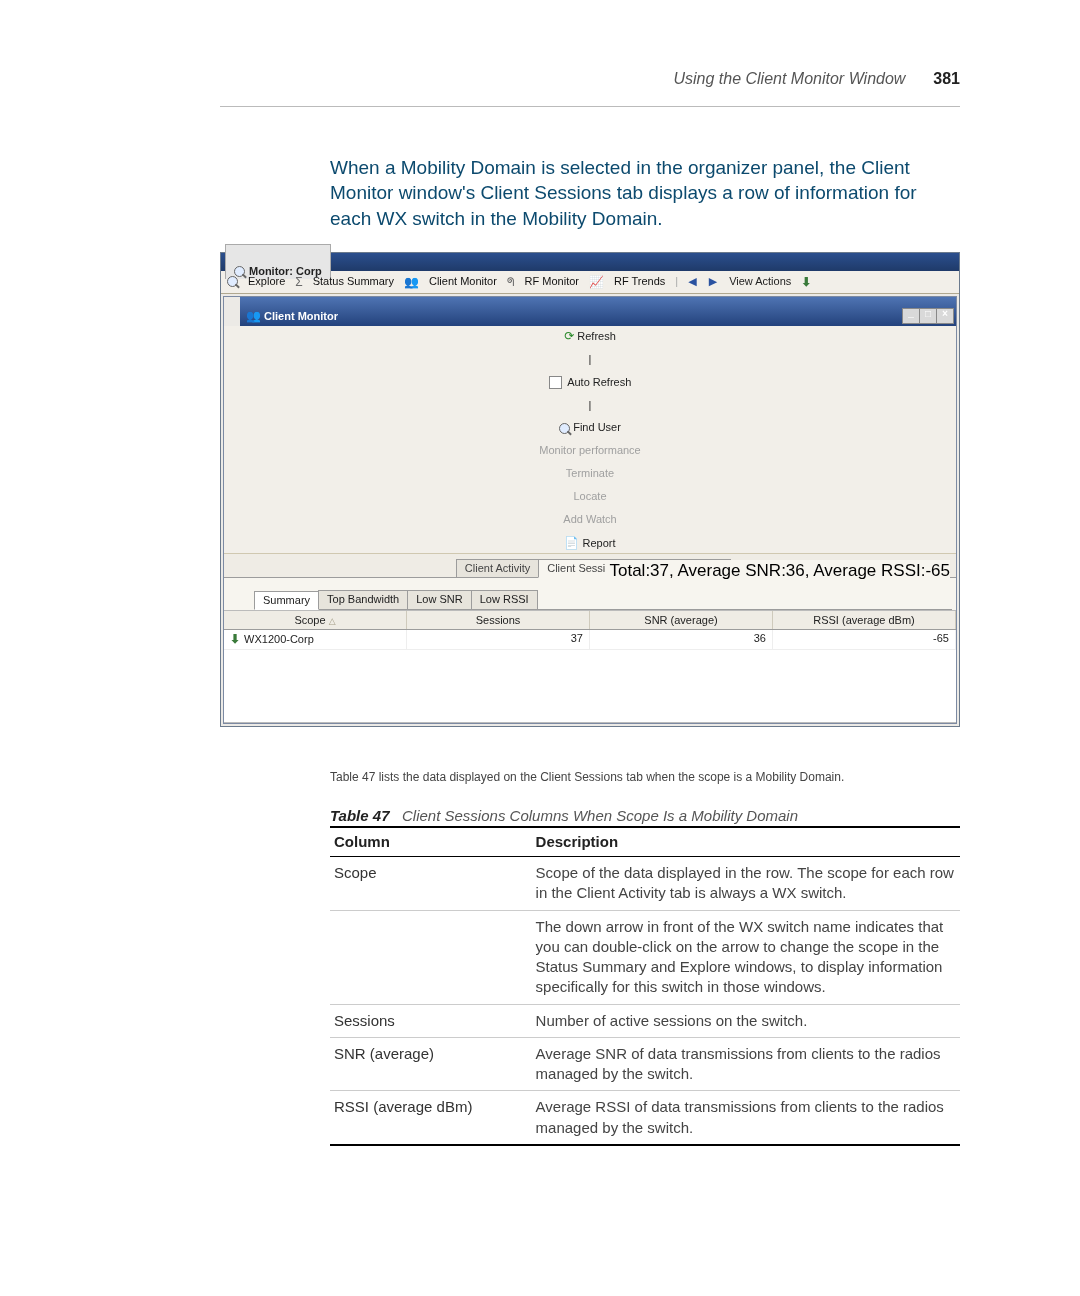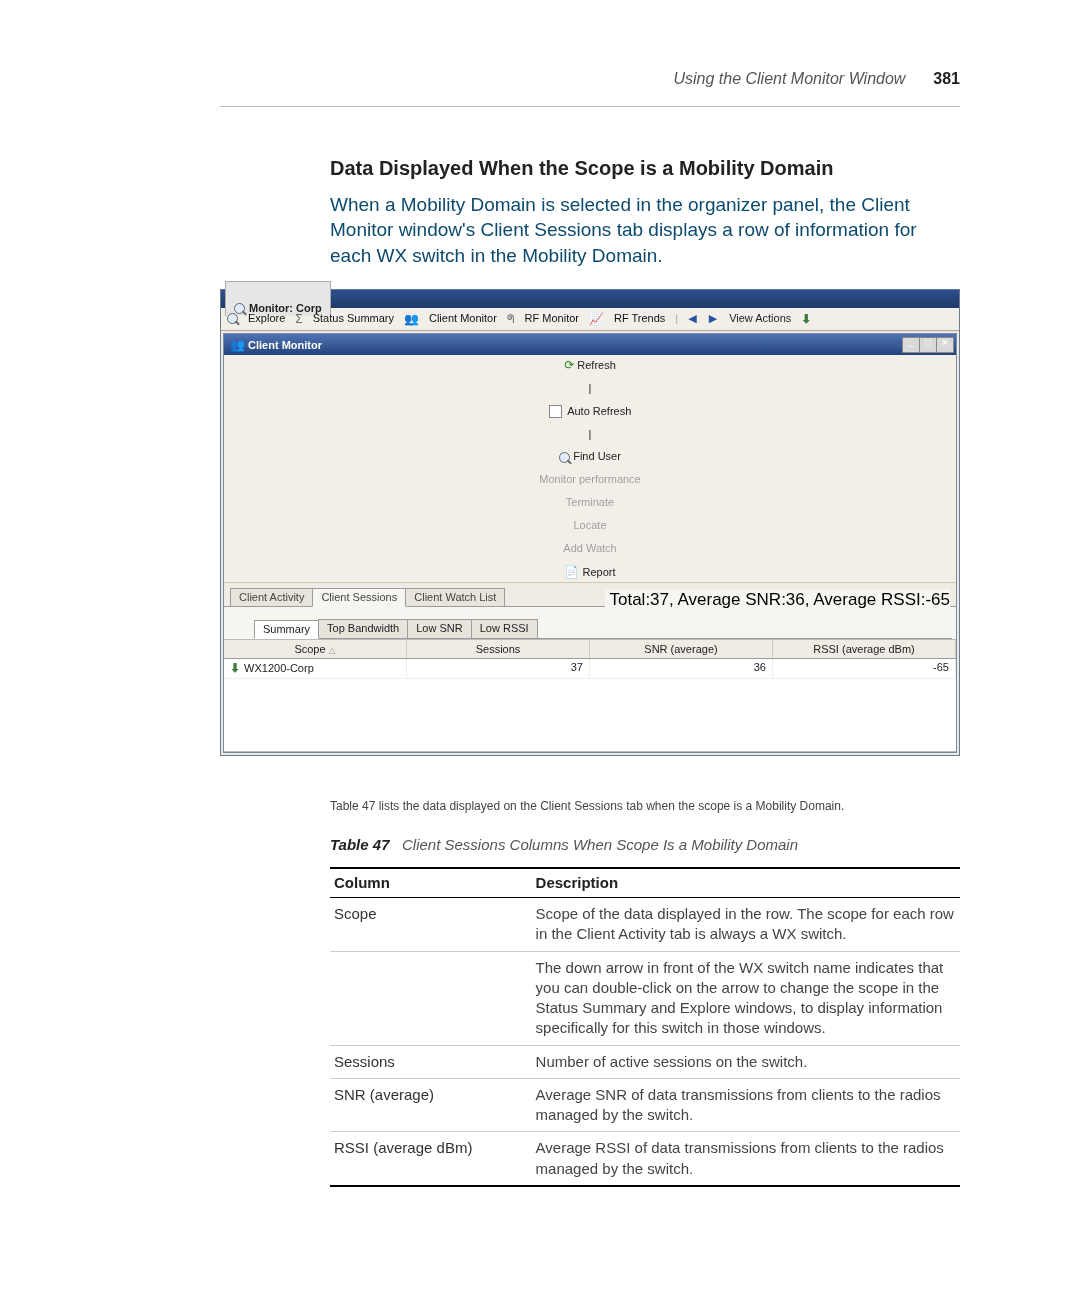--- a/index.html
+++ b/index.html
@@ -97,22 +97,23 @@
     margin: 2px;
     border: 1px solid #7c8aa3;
   }
   .ss-inner-title {
     background: linear-gradient(#4f74b3, #23427c);
     color: #fff;
     font-weight: 700;
     display: flex;
     align-items: center;
     justify-content: space-between;
-    padding: 2px 2px 1px 6px;
+    padding: 10px 2px 1px 6px;
     height: 18px;
+    margin-left: 16px;
   }
   .win-ctrls { display:flex; gap:0; }
   .win-btn {
     background:#d9d9d9;
     border:1px solid #888;
     width:16px; height:14px;
     font-size:10px; line-height:12px;
     text-align:center;
     margin-left:-1px;
     font-family:"Courier New",monospace;
@@ -132,20 +133,21 @@
     width:11px;height:11px;border:1px solid #888;background:#fff;display:inline-block;vertical-align:middle;margin-right:3px;
   }
   .ss-tabs {
     display:flex; align-items:flex-end;
     background:#efece5;
     padding-top:4px;
     padding-left:6px;
     gap:0;
     border-bottom:1px solid #9c9c9c;
     position:relative;
+    justify-content:center;
   }
   .ss-tab {
     border:1px solid #9c9c9c;
     border-bottom:none;
     background:#e7e4dc;
     padding:1px 8px;
     margin-right:-1px;
     color:#444;
     font-size:11px;
   }
@@ -250,21 +252,21 @@
   }
   .tbl-caption {
     font-size:15px;
     font-style:italic;
   }
   .tbl-caption b { font-weight:700; }
   .tbl-caption span.cap-text { font-weight:400; color:#555; }
   table.print-table {
     width:100%;
     border-collapse:collapse;
-    margin-top:12px;
+    margin-top:0;
     font-size:15px;
   }
   .print-table thead th {
     text-align:left;
     font-weight:700;
     border-top:2px solid #000;
     border-bottom:1px solid #000;
     padding:4px 4px;
   }
   .print-table tbody td {
@@ -280,21 +282,20 @@
 </head>
 <body>
 
 <div class="page-head">
   <span class="head-title">Using the Client Monitor Window</span>
   <span class="page-num">381</span>
 </div>
 <hr class="page-head-rule">
 
 <div class="body-block">
-  <h2 class="sec-title">Data Displayed When the Scope is a Mobility Domain</h2>
   <p class="para">When a Mobility Domain is selected in the organizer panel, the Client Monitor window's Client Sessions tab displays a row of information for each WX switch in the Mobility Domain.</p>
 </div>
 
 <div class="screenshot">
   <div class="ss-top-blue">
     <div class="ss-top-tab">
       <span class="ico ico-mag"></span>
       <span>Monitor: Corp</span>
     </div>
   </div>

